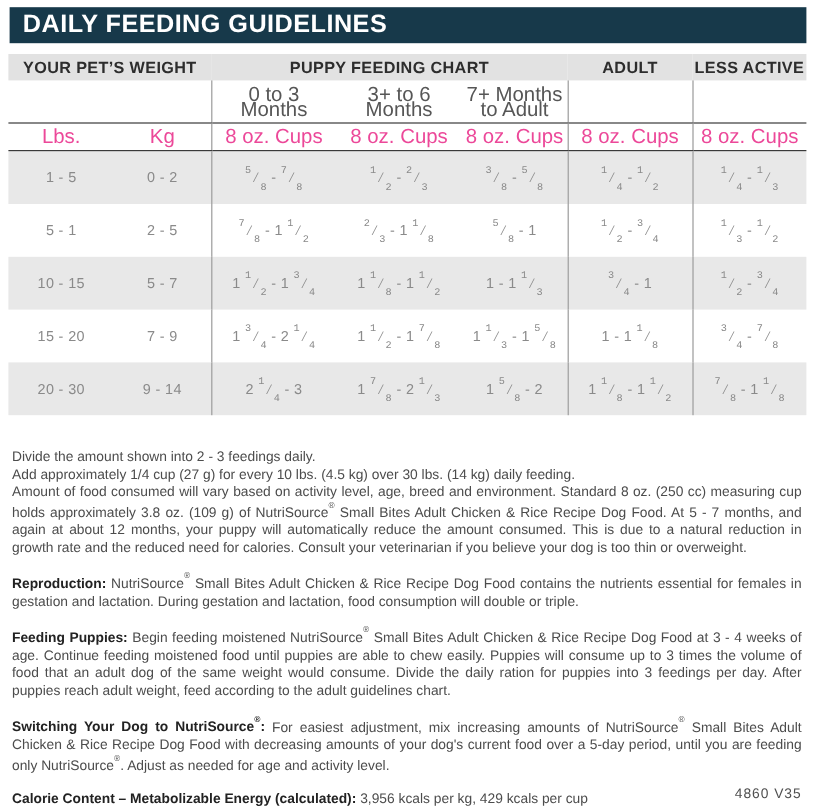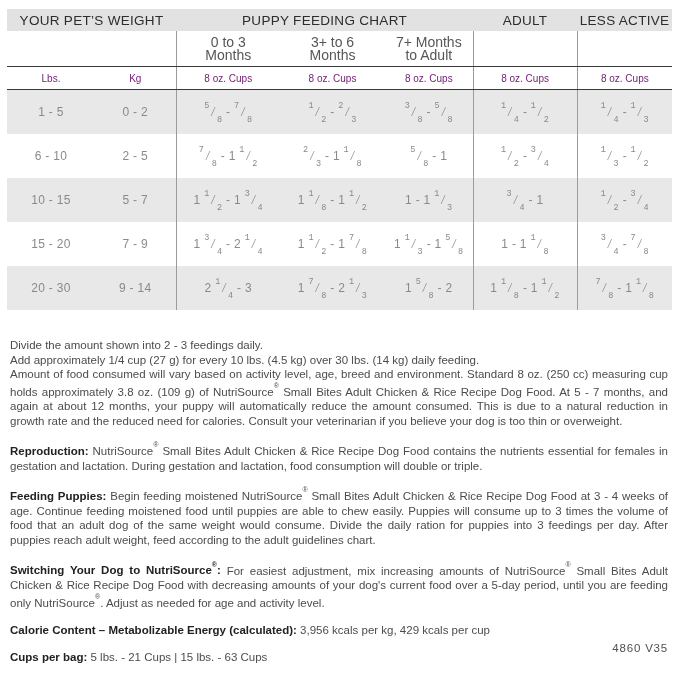--- a/index.html
+++ b/index.html
@@ -25,35 +25,35 @@
     padding-left:11px;
     white-space:nowrap;
   }
   
   .table-wrap{margin:9px 7px 0 7px;}
   table{border-collapse:collapse;table-layout:fixed;width:665px;}
   td,th{padding:0;text-align:center;vertical-align:middle;font-weight:normal;}
   tr.group-row th{
     height:22px;
     background:var(--band-gray,#e2e2e2);
-    font-weight:normal;font-size:13.5px;
+    font-weight:bold;font-size:13.5px;
     color:var(--label-dark,#2d2d2d);
     letter-spacing:.3px;
   }
   tr.age-row td{
     height:35px;
-    font-size:14px;line-height:13px;
+    font-size:17px;line-height:13px;
     color:#565656;
     white-space:pre-line;
     border-bottom:1px solid var(--rule-dark,#3a3a3a);
   }
   tr.unit-row td{
     height:22px;
-    font-size:10px;
-    color:#701a75;
+    font-size:17px;
+    color:#ec4899;
     border-bottom:1px solid var(--rule-dark,#3a3a3a);
   }
   tr.data-row td{
     height:44px;
     font-size:12px;
     color:var(--table-text,#8a8a8a);
     letter-spacing:.3px;
   }
   tr.data-row.alt td{background:var(--row-alt-gray,#e8e8e8);}
   td.vline{border-left:1px solid var(--rule-light,#9b9b9b);}
@@ -69,29 +69,32 @@
     color:var(--body-text,#4c4c4c);
   }
   .para{text-align:justify;margin-top:28px;}
   .para b{color:#222;}
   .mt{margin-top:13px;}
   .water-note{font-weight:bold;color:#222;}
   .tight{margin-top:12px;}
   sup.reg{font-size:7px;position:relative;top:-3px;}
   
   .footer-code{
-    position:absolute;right:11px;bottom:22px;
+    position:absolute;right:11px;bottom:8px;
     font-size:11.5px;color:#4f4f4f;letter-spacing:.8px;
   }
 </style>
 </head>
 <body>
 
 <div class="page">
 
+  <div class="title-bar">
+    <span class="title">DAILY FEEDING GUIDELINES</span>
+  </div>
 
   <div class="table-wrap">
     <table>
       <colgroup>
         <col style="width:88px">
           <col style="width:81px">
         <col style="width:104px">
           <col style="width:105px">
           <col style="width:88px">
         <col style="width:104px">
@@ -129,21 +132,21 @@
           <tr class="data-row alt">
             <td>1 - 5</td>
             <td>0 - 2</td>
             <td class="vline"><span class="fr"><sup>5</sup>⁄<sub>8</sub></span> - <span class="fr"><sup>7</sup>⁄<sub>8</sub></span></td>
             <td><span class="fr"><sup>1</sup>⁄<sub>2</sub></span> - <span class="fr"><sup>2</sup>⁄<sub>3</sub></span></td>
             <td><span class="fr"><sup>3</sup>⁄<sub>8</sub></span> - <span class="fr"><sup>5</sup>⁄<sub>8</sub></span></td>
             <td class="vline"><span class="fr"><sup>1</sup>⁄<sub>4</sub></span> - <span class="fr"><sup>1</sup>⁄<sub>2</sub></span></td>
             <td class="vline"><span class="fr"><sup>1</sup>⁄<sub>4</sub></span> - <span class="fr"><sup>1</sup>⁄<sub>3</sub></span></td>
           </tr>
           <tr class="data-row">
-            <td>6 - 10</td>
+            <td>5 - 1</td>
             <td>2 - 5</td>
             <td class="vline"><span class="fr"><sup>7</sup>⁄<sub>8</sub></span> - 1 <span class="fr"><sup>1</sup>⁄<sub>2</sub></span></td>
             <td><span class="fr"><sup>2</sup>⁄<sub>3</sub></span> - 1 <span class="fr"><sup>1</sup>⁄<sub>8</sub></span></td>
             <td><span class="fr"><sup>5</sup>⁄<sub>8</sub></span> - 1</td>
             <td class="vline"><span class="fr"><sup>1</sup>⁄<sub>2</sub></span> - <span class="fr"><sup>3</sup>⁄<sub>4</sub></span></td>
             <td class="vline"><span class="fr"><sup>1</sup>⁄<sub>3</sub></span> - <span class="fr"><sup>1</sup>⁄<sub>2</sub></span></td>
           </tr>
           <tr class="data-row alt">
             <td>10 - 15</td>
             <td>5 - 7</td>

